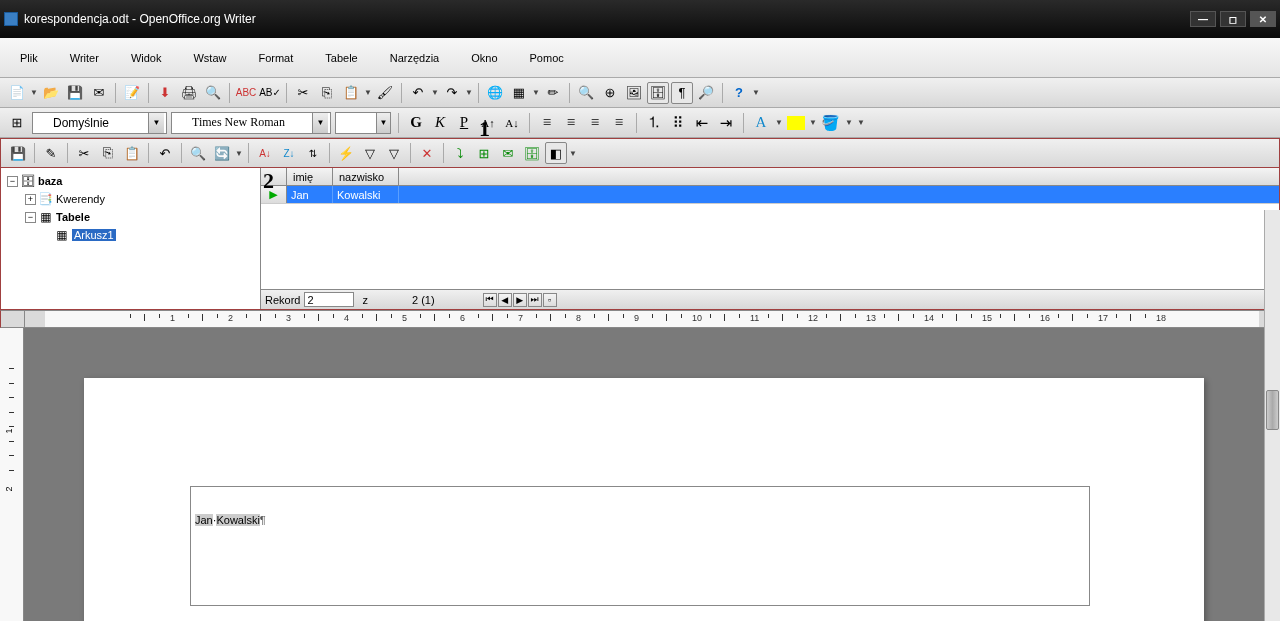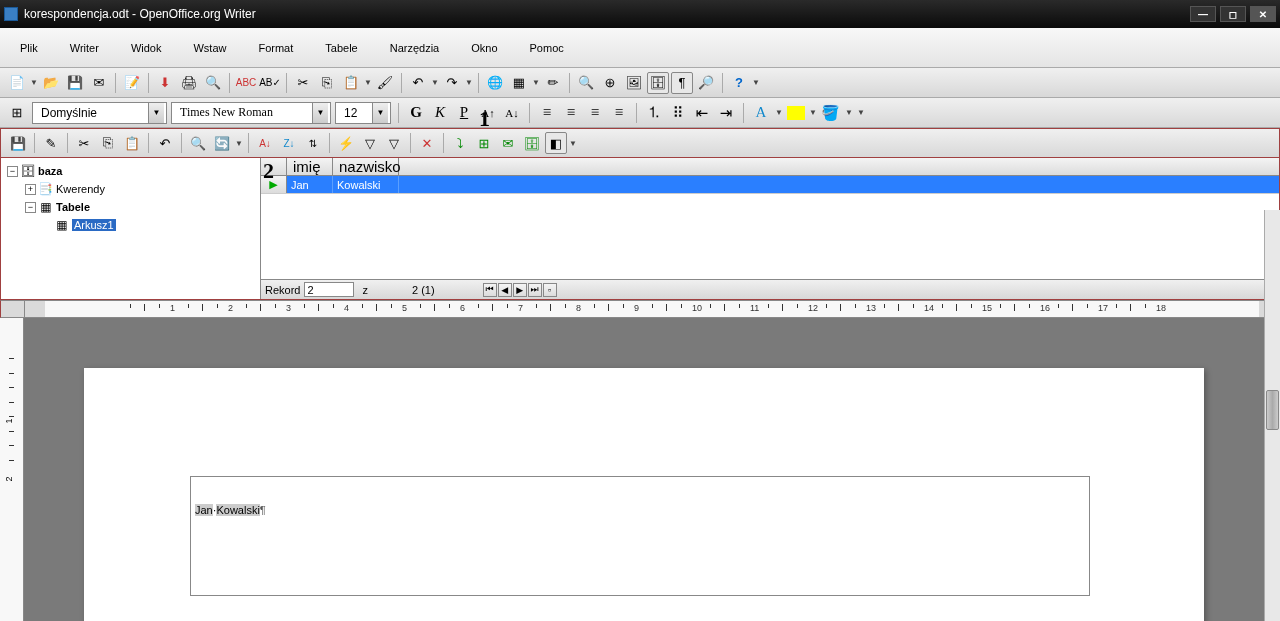--- a/index.html
+++ b/index.html
@@ -1,49 +1,49 @@
 <!DOCTYPE html>
 <html><head>
 <meta charset="utf-8">
 <style>
 *{box-sizing:border-box;margin:0;padding:0;font-family:"Segoe UI",Tahoma,sans-serif;font-size:11px;user-select:none}
 body{background:#fff;overflow:hidden}
-.titlebar{background:linear-gradient(#2a2a2a,#0a0a0a);height:28px;display:flex;align-items:center;padding:0 4px;color:#fff}
+.titlebar{background:linear-gradient(#2a2a2a,#0a0a0a);height:38px;display:flex;align-items:center;padding:0 4px;color:#fff}
 .titlebar .doc-icon{width:14px;height:14px;background:#3a7fc4;margin-right:6px;display:inline-block;border:1px solid #1a5a9a}
 .titlebar .title{flex:1;font-size:12px}
 .titlebar .winbtns{display:flex;gap:4px}
 .winbtn{width:26px;height:16px;background:#333;border:1px solid #555;display:flex;align-items:center;justify-content:center;color:#fff;font-weight:bold;font-size:10px;cursor:pointer}
 .winbtn:last-child{background:#555}
 .menubar{background:linear-gradient(#f8f8f8,#e4e4e4);height:40px;display:flex;align-items:center;padding:0 4px;border-bottom:1px solid #aaa}
 .menubar span{padding:2px 8px;cursor:pointer}
 .toolbar{background:linear-gradient(#f0f0f0,#d8d8d8);height:30px;display:flex;align-items:center;padding:0 6px;gap:2px;border-bottom:1px solid #aaa}
 .tbtn{width:22px;height:22px;display:flex;align-items:center;justify-content:center;border:1px solid transparent;border-radius:2px;cursor:pointer;font-size:13px}
 .tsep{width:1px;height:20px;background:#aaa;margin:0 3px}
 .tdrop{width:8px;display:flex;align-items:center;justify-content:center;font-size:8px;color:#444}
 .combo{display:flex;align-items:center;height:22px;background:#fff;border:1px solid #888}
-.combo input{border:none;outline:none;padding:0 8px;height:20px;font-size:12px}
+.combo input{border:none;outline:none;padding:0 20px;height:20px;font-size:12px}
 .combo .cbtn{width:16px;height:20px;background:linear-gradient(#eee,#ccc);border-left:1px solid #888;display:flex;align-items:center;justify-content:center;font-size:8px;cursor:pointer}
 .fmt-toolbar{background:linear-gradient(#f0f0f0,#d8d8d8);height:30px;display:flex;align-items:center;padding:0 6px;gap:4px;border-bottom:1px solid #aaa}
 .fmtbtn{width:20px;height:20px;display:flex;align-items:center;justify-content:center;font-family:"Times New Roman",serif;font-size:15px;cursor:pointer;border:1px solid transparent}
 .fmtbtn.bold{font-weight:bold}
 .fmtbtn.italic{font-style:italic}
 .fmtbtn.under{text-decoration:underline}
 .db-toolbar{background:linear-gradient(#f0f0f0,#d8d8d8);height:30px;display:flex;align-items:center;padding:0 6px;gap:2px;border-bottom:1px solid #aaa;border:1px solid #a04040}
 .split{display:flex;height:142px;border:1px solid #a04040;border-top:none}
 .tree{width:260px;background:#fff;border-right:1px solid #888;padding:4px 2px;overflow:auto}
 .tnode{display:flex;align-items:center;height:18px;gap:3px;padding-left:4px;cursor:pointer}
 .tnode .exp{width:11px;height:11px;border:1px solid #888;display:flex;align-items:center;justify-content:center;font-size:9px;line-height:1;background:#fff}
 .tnode .ticon{width:14px;height:14px;display:flex;align-items:center;justify-content:center;font-size:12px}
 .tnode.selected .tlabel{background:#2a6ac4;color:#fff;padding:0 2px}
 .tnode.lvl1{padding-left:22px}
 .tnode.lvl2{padding-left:52px}
 .datagrid{flex:1;display:flex;flex-direction:column;background:#fff;position:relative}
 .dheader{display:flex;height:18px;background:linear-gradient(#f4f4f4,#dcdcdc);border-bottom:1px solid #888}
 .dhrow{width:26px;border-right:1px solid #888}
-.dhcell{border-right:1px solid #888;padding:0 6px;display:flex;align-items:center;font-size:15px}
+.dhcell{border-right:1px solid #888;padding:0 6px;display:flex;align-items:center;font-size:11px}
 .drow{display:flex;height:18px;border-bottom:1px solid #ccc}
 .drow.sel{background:#2a7fff;color:#fff}
 .dcell{border-right:1px solid #ccc;padding:0 4px;display:flex;align-items:center;font-size:11px}
 .drowh{width:26px;background:linear-gradient(#f4f4f4,#dcdcdc);border-right:1px solid #888;display:flex;align-items:center;justify-content:center}
 .drow.sel .dcell{border-right-color:#5a9fff}
 .dnav{height:20px;background:linear-gradient(#f0f0f0,#d8d8d8);border-top:1px solid #888;display:flex;align-items:center;padding:0 4px;gap:4px;font-size:11px}
 .dnav input{width:50px;height:15px;border:1px solid #888;padding:0 2px;font-size:11px}
 .navbtn{width:14px;height:14px;border:1px solid #888;background:linear-gradient(#f4f4f4,#dcdcdc);display:flex;align-items:center;justify-content:center;font-size:9px;cursor:pointer}
 .ruler-wrap{height:18px;background:#dadada;display:flex;border-top:1px solid #888;border-bottom:1px solid #888;border-left:1px solid #a04040;border-right:1px solid #a04040}
 .ruler-corner{width:24px;border-right:1px solid #888}

